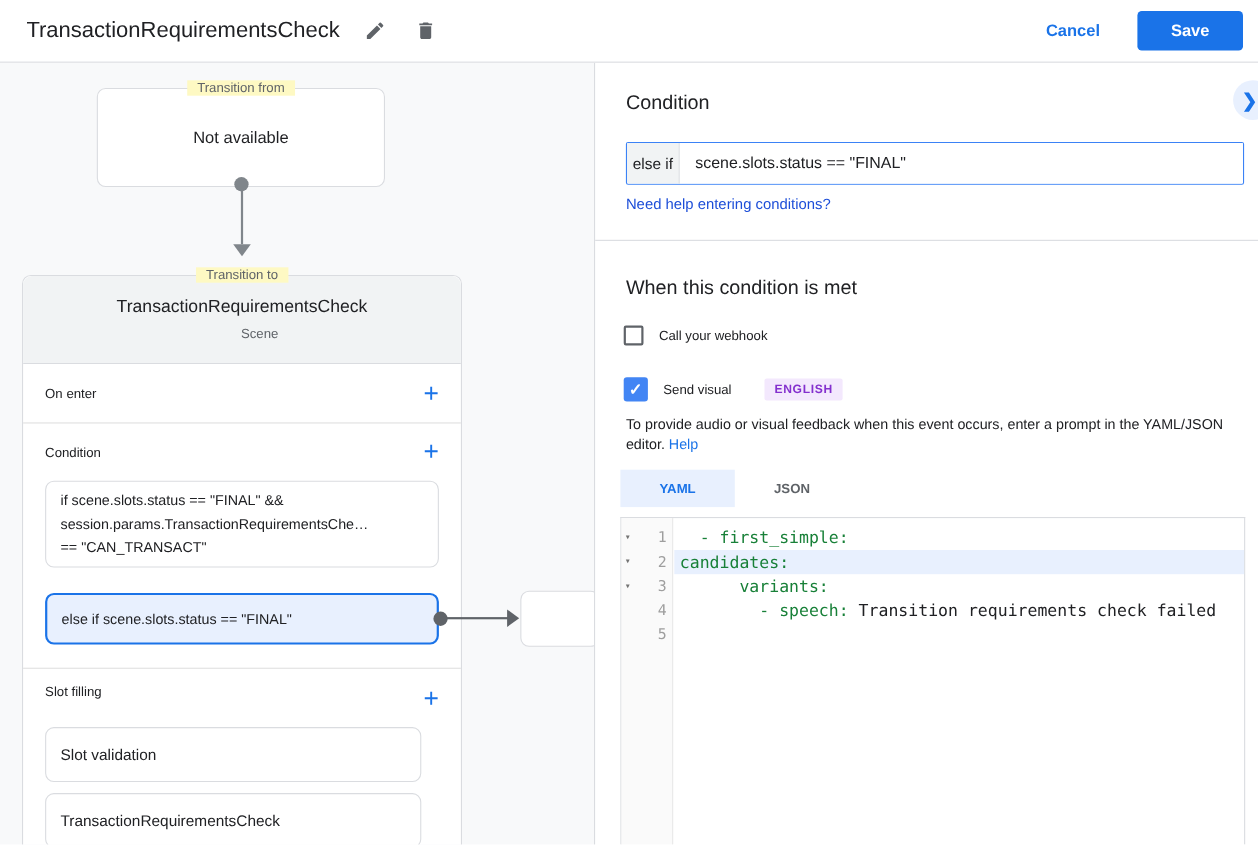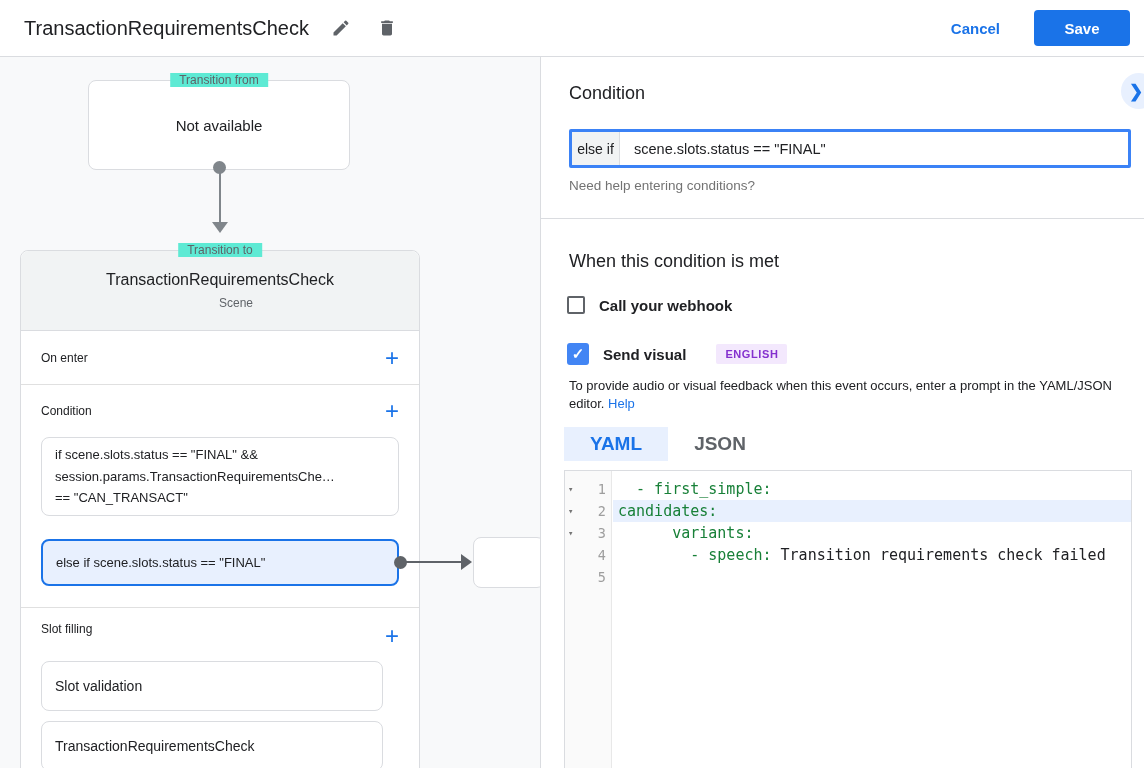--- a/index.html
+++ b/index.html
@@ -18,21 +18,21 @@
   .cancel-btn { color:#1a73e8; font-size:15px; font-weight:bold; background:none; border:none;
                 margin-right:34px; cursor:pointer; font-family:inherit; }
   .save-btn { width:96px; height:36px; background:#1a73e8; color:#fff; font-size:15px; font-weight:bold;
               border:none; border-radius:4px; cursor:pointer; font-family:inherit; }
 
   
   .left-panel { position:absolute; left:0; top:57px; width:540px; height:711px; background:#f8f9fa; overflow:hidden; }
 
   .tfrom-box { position:absolute; left:88px; top:23px; width:262px; height:90px; background:#fff;
                border:1px solid #dadce0; border-radius:8px; display:flex; align-items:center; justify-content:center; }
-  .box-legend { position:absolute; top:-8px; left:50%; transform:translateX(-50%); background:#5eead4;
+  .box-legend { position:absolute; top:-8px; left:50%; transform:translateX(-50%); background:#fef9c3;
                 padding:0 9px; font-size:12px; color:#5f6368; white-space:nowrap; }
   .tfrom-content { font-size:15px; color:#202124; }
 
   .conn-dot-v { position:absolute; left:213px; top:104px; width:13px; height:13px; border-radius:50%; background:#80868b; }
   .conn-line-v { position:absolute; left:219px; top:110px; width:2px; height:55px; background:#80868b; }
   .conn-head-v { position:absolute; left:212px; top:165px; width:0; height:0;
                  border-left:8px solid transparent; border-right:8px solid transparent; border-top:11px solid #80868b; }
 
   .scene-card { position:absolute; left:20px; top:193px; width:400px; height:600px; background:#fff;
                 border:1px solid #dadce0; border-radius:8px; }
@@ -69,47 +69,47 @@
 
   
   .right-panel { position:absolute; left:540px; top:57px; width:604px; height:711px; background:#fff;
                  border-left:1px solid #dadce0; overflow:hidden; z-index:20; }
   .panel-title { position:absolute; left:28px; top:26px; font-size:18px; color:#202124; }
   .chevron-btn { position:absolute; left:580px; top:16px; width:36px; height:36px; border-radius:50%;
                  background:#e8f0fe; border:none; color:#1a73e8; font-size:17px; font-weight:bold;
                  display:flex; align-items:center; justify-content:center; cursor:pointer; padding-right:6px; }
 
   .cond-input-group { position:absolute; left:28px; top:72px; width:562px; height:39px; display:flex;
-                      border:3px solid #3b82f6; border-radius:2px; overflow:hidden; }
+                      border:1px solid #3b82f6; border-radius:2px; overflow:hidden; }
   .cond-prefix { width:48px; background:#f1f3f4; border-right:1px solid #dadce0; display:flex;
                  align-items:center; justify-content:center; font-size:14px; color:#202124; }
   .cond-value { flex:1; border:none; outline:none; padding:0 14px; font-size:14.5px; color:#202124;
                 font-family:inherit; background:#fff; }
 
-  .help-link { position:absolute; left:28px; top:121px; font-size:13.5px; color:#737373; text-decoration:none; cursor:pointer; }
+  .help-link { position:absolute; left:28px; top:121px; font-size:13.5px; color:#1d4ed8; text-decoration:none; cursor:pointer; }
   .panel-divider { position:absolute; left:0; top:161px; width:604px; height:1px; background:#dadce0; }
 
   .section-title { position:absolute; left:28px; top:194px; font-size:18px; color:#202124; }
 
   .check-row { position:absolute; left:26px; display:flex; align-items:center; gap:14px; }
   .row-webhook { top:239px; }
   .row-prompts { top:286px; }
   .checkbox { width:18px; height:18px; border:2px solid #5f6368; border-radius:2px; background:#fff; cursor:pointer; }
   .checkbox.checked { width:22px; height:22px; border:none; border-radius:3px; background:#4285f4; color:#fff;
                       display:flex; align-items:center; justify-content:center; font-size:15px; font-weight:bold; }
-  .check-label { font-size:15px; font-weight:bold; color:#202124; }
+  .check-label { font-size:12px; font-weight:normal; color:#202124; }
   .lang-badge { margin-left:16px; background:#f3e8fd; color:#8430ce; font-size:11px; font-weight:bold;
                 letter-spacing:0.6px; padding:4px 9px; border-radius:2px; }
 
   .helper { position:absolute; left:28px; top:320px; width:566px; font-size:13px; line-height:17.5px; color:#202124; }
   .helper a { color:#1a73e8; text-decoration:none; cursor:pointer; }
 
   .tabs { position:absolute; left:23px; top:370px; display:flex; }
   .tab { width:104px; height:34px; display:flex; align-items:center; justify-content:center;
-         font-size:19px; font-weight:bold; color:#5f6368; cursor:pointer; }
+         font-size:12px; font-weight:bold; color:#5f6368; cursor:pointer; }
   .tab.active { background:#e8f0fe; color:#1a73e8; }
 
   .editor { position:absolute; left:23px; top:413px; width:568px; height:298px; background:#fff;
             border:1px solid #dadce0; border-bottom:none; font-family:"DejaVu Sans Mono", monospace; }
   .gutter { position:absolute; left:0; top:0; width:47px; height:100%; background:#fafafa; border-right:1px solid #e8e8e8; }
   .gutter-rows { position:absolute; left:0; top:7px; width:47px; }
   .gutter-row { height:22px; display:flex; align-items:center; }
   .fold { width:13px; padding-left:3px; font-size:9px; color:#757575; cursor:pointer; }
   .lnum { flex:1; text-align:right; padding-right:6px; font-size:13.5px; color:#9e9e9e; }
   .code-lines { position:absolute; left:48px; top:7px; right:0; cursor:text; }

